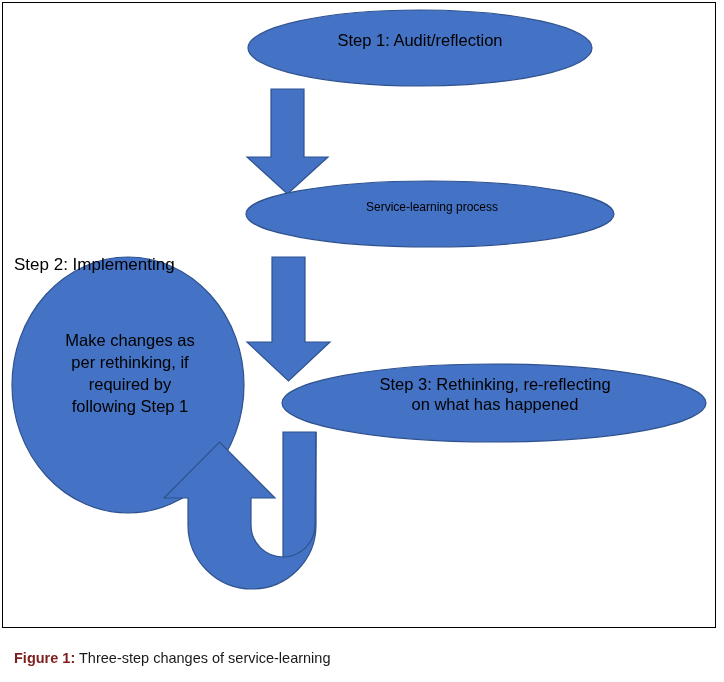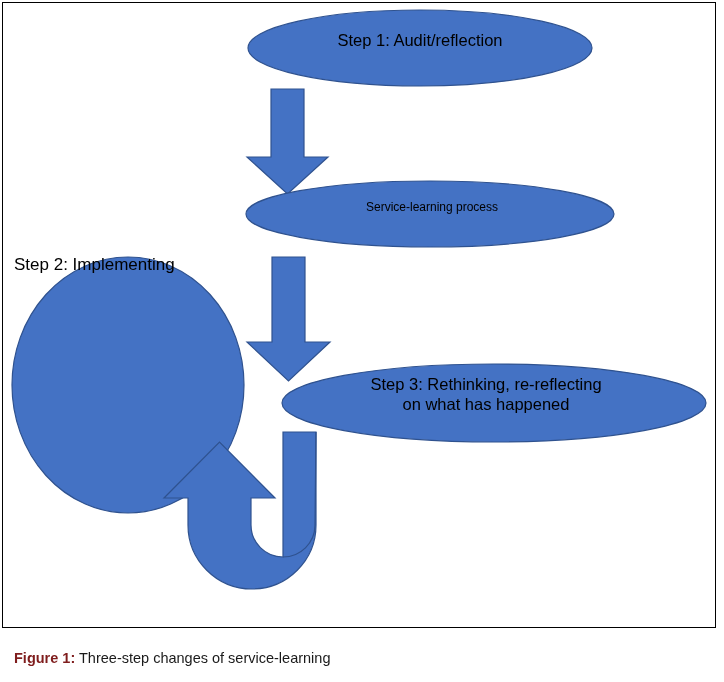--- a/index.html
+++ b/index.html
@@ -57,21 +57,21 @@
     width: 344px;
     font-size: 16.5px;
   }
   #label-process {
     left: 248px;
     top: 200px;
     width: 368px;
     font-size: 12px;
   }
   #label-step3 {
-    left: 291px;
+    left: 300px;
     top: 374px;
     width: 390px;
     font-size: 16.5px;
   }
   #label-circle {
     left: 30px;
     top: 330px;
     width: 200px;
     font-size: 16.5px;
     line-height: 1.33;
@@ -138,20 +138,24 @@
     </svg>
   </div>
 
   <div class="shape-label" id="label-step1">Step 1: Audit/reflection</div>
 
   <div class="shape-label" id="label-process">Service-learning process</div>
 
   <div class="shape-label" id="label-step3">Step 3: Rethinking, re-reflecting
 on what has happened</div>
 
+  <div class="shape-label" id="label-circle">Make changes as
+per rethinking, if
+required by
+following Step 1</div>
 
   <div id="label-step2">Step 2: Implementing</div>
 
   <div id="caption">
     <span class="cap-label">Figure 1:</span><span> Three-step changes of service-learning</span>
   </div>
 
 </div>
 
 </body></html>

